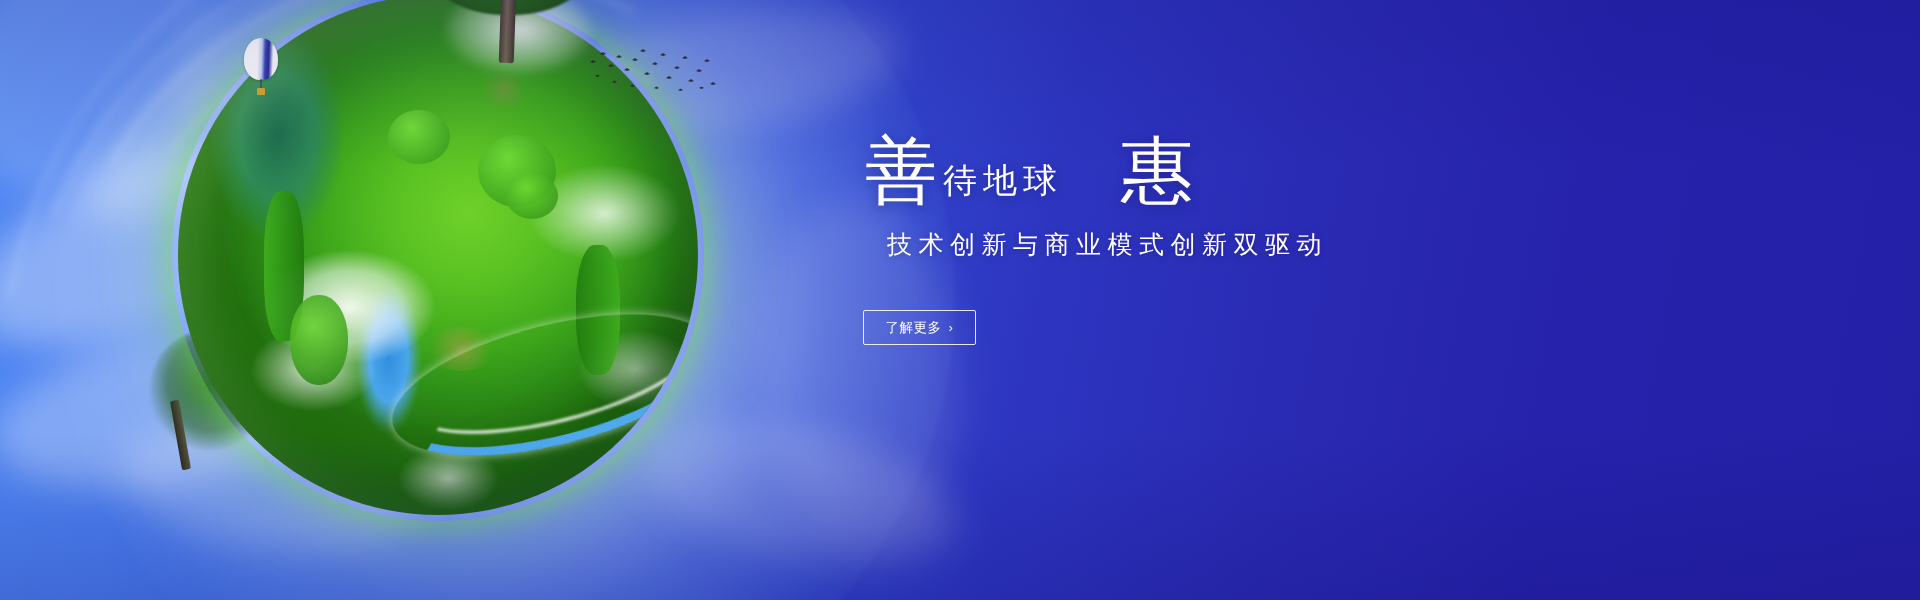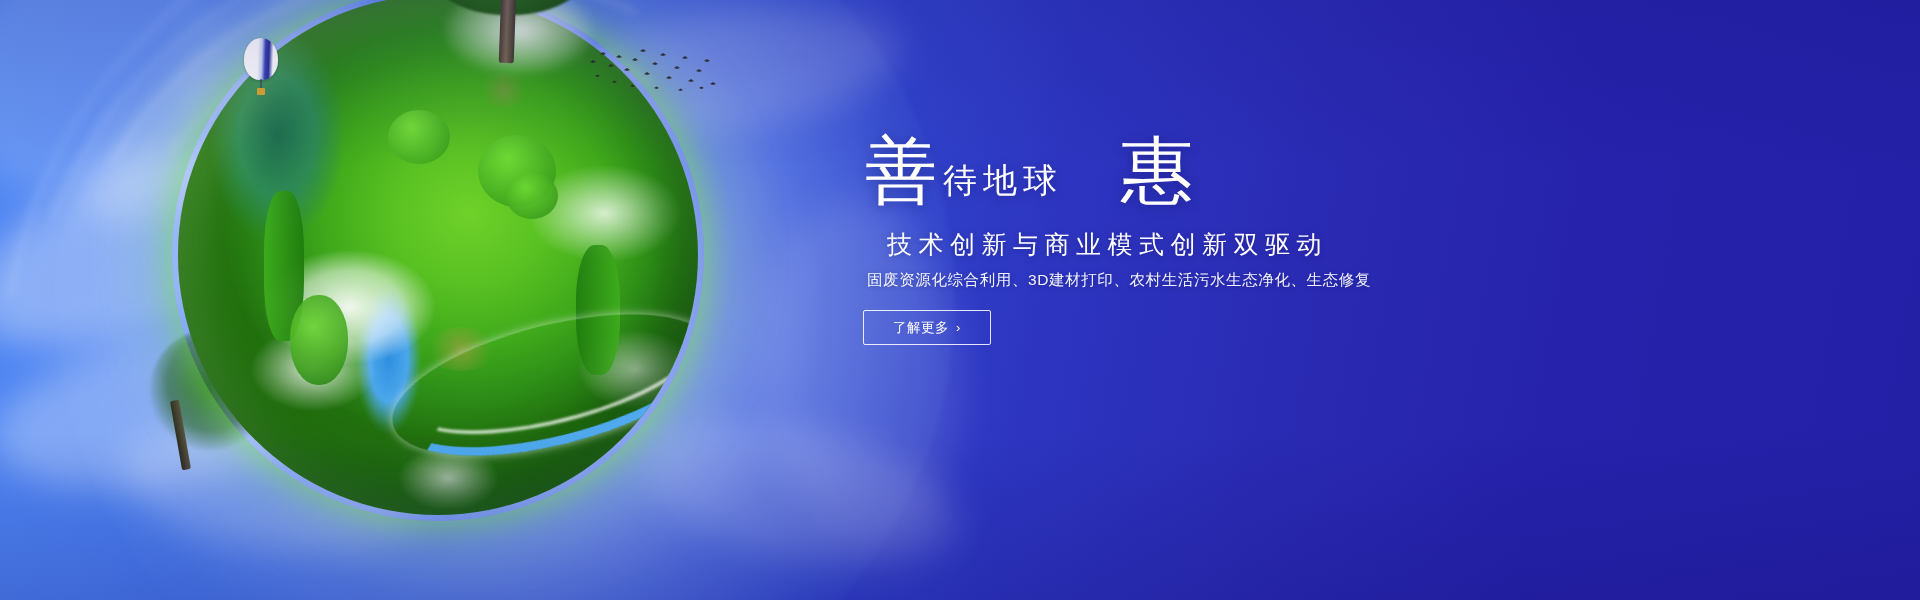--- a/index.html
+++ b/index.html
@@ -234,21 +234,21 @@
     position:absolute;left:7px;top:270px;
     font-size:15.5px;
     letter-spacing:.6px;
     color:#f2f4ff;
     white-space:nowrap;
     text-shadow:0 1px 5px rgba(10,10,70,.30);
   }
 
   .cta{
     position:absolute;left:3px;top:310px;
-    width:128px;height:35px;
+    width:113px;height:35px;
     border:1px solid rgba(255,255,255,.88);
     border-radius:2px;
     background:transparent;
     color:#ffffff;
     font-family:"Liberation Sans","DejaVu Sans",sans-serif;
     font-size:13.5px;
     letter-spacing:.5px;
     display:flex;align-items:center;justify-content:center;
     gap:7px;
     cursor:pointer;
@@ -348,21 +348,20 @@
         <span class="hl-small">待地球</span>
       </span>
       <span class="hl-gap"></span>
       <span class="hl-group">
         <span class="hl-big">惠</span>
       </span>
     </div>
 
     <div class="subtitle">技术创新与商业模式创新双驱动</div>
 
-    <div class="desc">固废资源化综合利用、3D建材打印、农村生活污水生态净化、生态修复</div>
 
     <button class="cta">
       <span>了解更多</span>
       <span class="cta-arrow">›</span>
     </button>
 
   </div>
 </div>
 
 </body></html>

